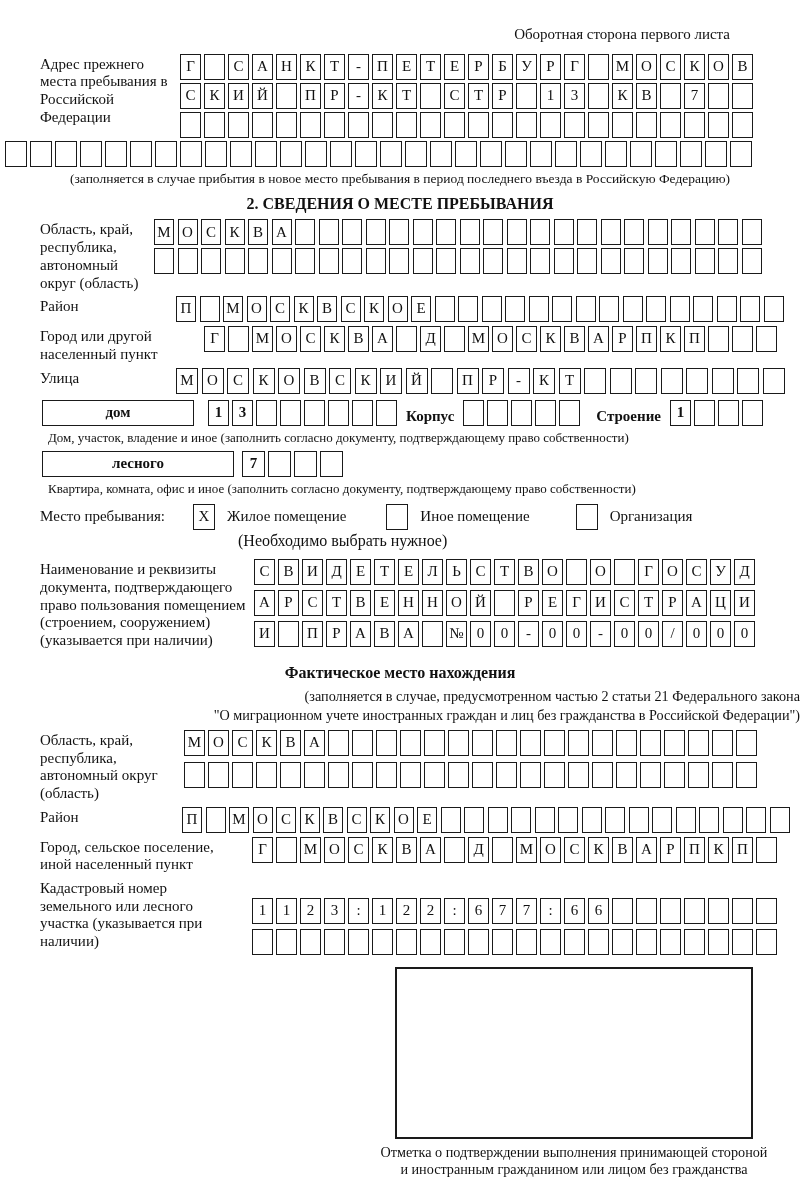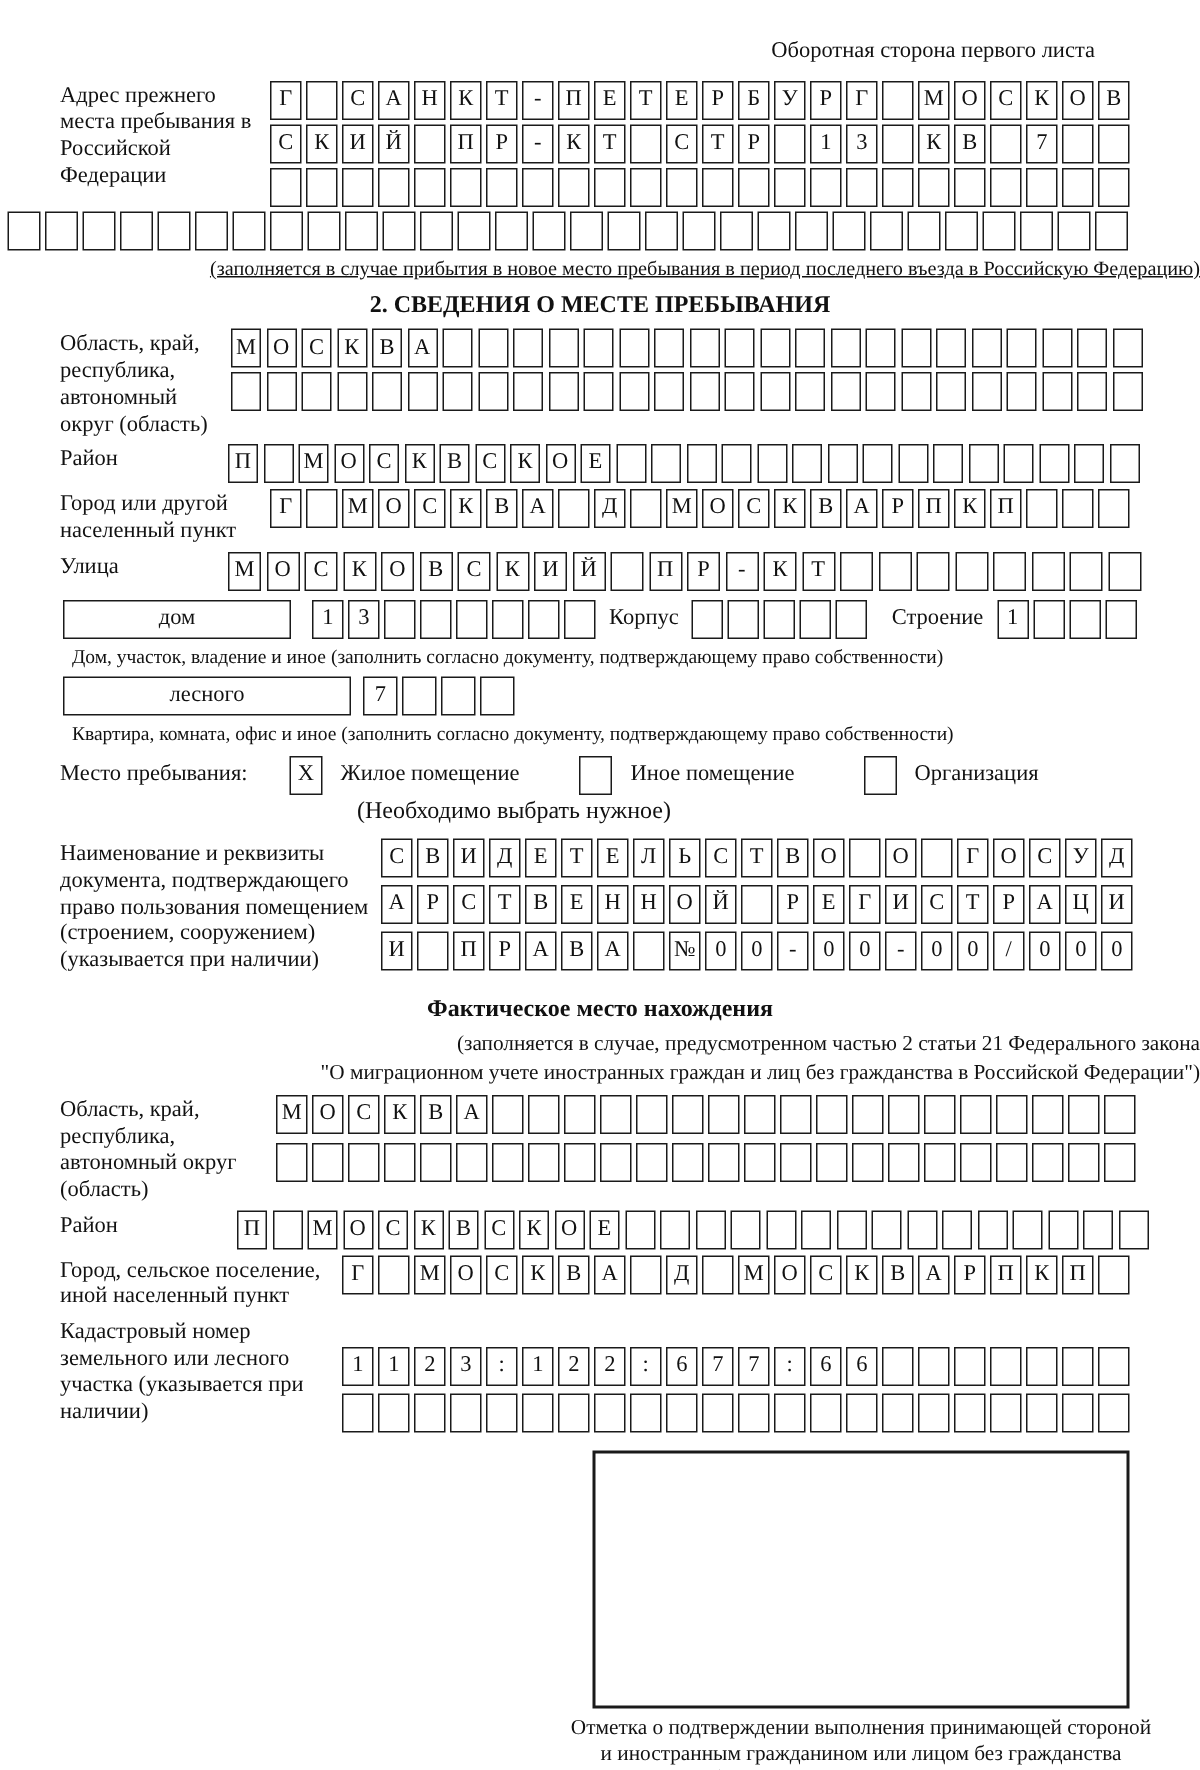--- a/index.html
+++ b/index.html
@@ -10,24 +10,24 @@
   .label{flex:0 0 auto;padding-top:2px;}
   .cellrows{display:flex;flex-direction:column;gap:3px;}
   .cellrow{display:flex;gap:var(--cg,3px);}
   .cell{flex:0 0 auto;width:var(--cw,21px);height:26px;box-sizing:border-box;
         border:1.6px solid #1a1a1a;display:flex;align-items:center;justify-content:center;
         font-size:15px;background:#fff;}
   .cw20{--cw:20px;--cg:3.5px;}
   .cw22{--cw:22px;--cg:3.5px;}
   .cw22g3{--cw:22px;--cg:3px;}
   .fullrow{margin:3px 0 0 5px;}
-  .center-note{text-align:right;font-size:13.5px;margin-top:4px;text-decoration:underline;}
+  .center-note{text-align:center;font-size:13.5px;margin-top:4px;}
   .sec-title{text-align:center;font-weight:bold;font-size:16px;margin:8px 0 6px 0;}
-  .m4{margin-top:4px;} .m6{margin-top:6px;} .m8{margin-top:8px;} .m10{margin-top:10px;font-family:Liberation Serif, serif;}
-  .house-row{display:flex;align-items:center;margin:6px 0 0 42px;}
+  .m4{margin-top:4px;gap:24px;} .m6{margin-top:6px;} .m8{margin-top:8px;} .m10{margin-top:10px;font-family:Liberation Serif, serif;}
+  .house-row{display:flex;align-items:flex-end;margin:6px 0 0 42px;font-weight:bold;}
   .wide-box{box-sizing:border-box;border:1.6px solid #1a1a1a;height:26px;display:flex;
             align-items:center;justify-content:center;font-size:15px;}
   .dom-box{width:152px;} .kv-box{width:192px;}
   .inline-lbl{padding:0 9px;white-space:nowrap;}
   .caption{font-size:13px;margin:4px 0 0 48px;}
   .stay-row{display:flex;align-items:center;margin:8px 0 0 40px;gap:0;}
   .chk{width:22px;height:26px;box-sizing:border-box;border:1.6px solid #1a1a1a;
        display:flex;align-items:center;justify-content:center;font-size:15px;}
   .opt-lbl{padding:0 0 0 12px;}
   .gap28{width:28px;} .gap40{width:40px;} .gap46{width:46px;}

